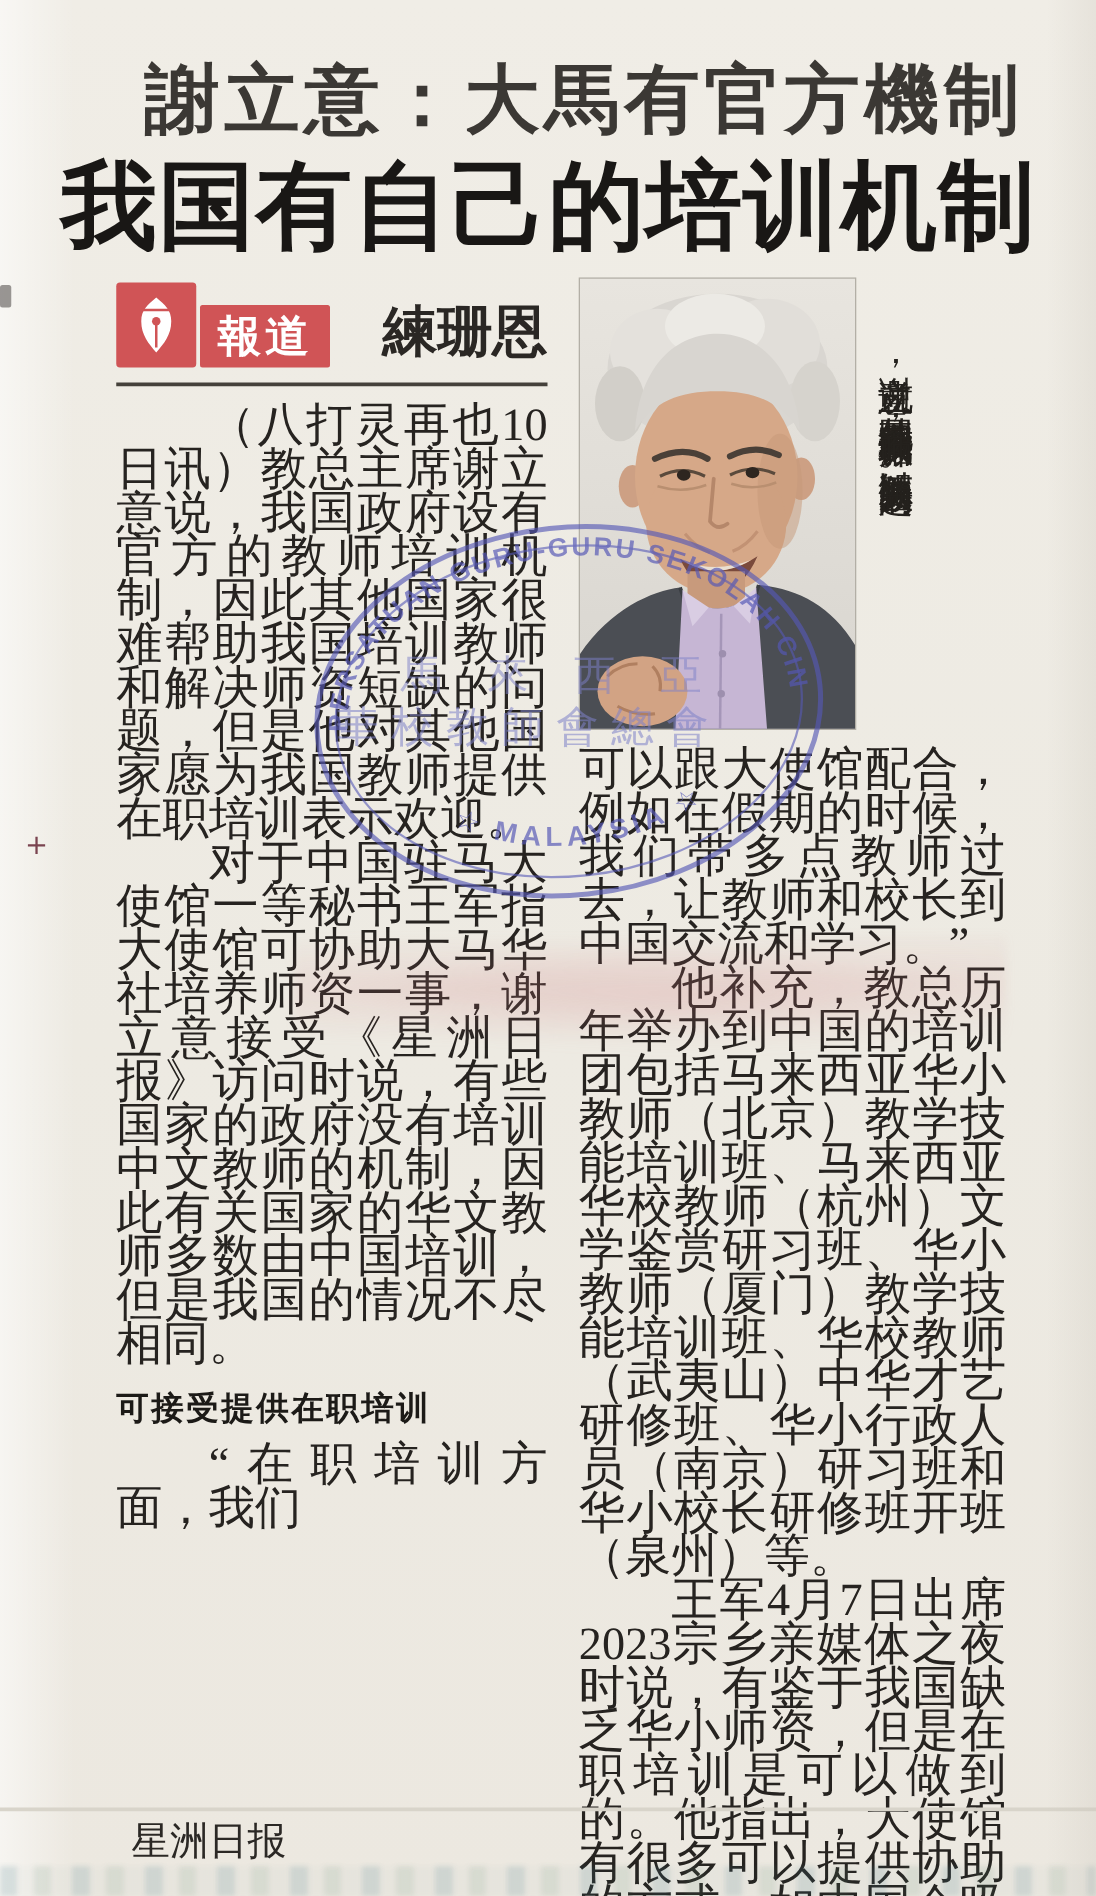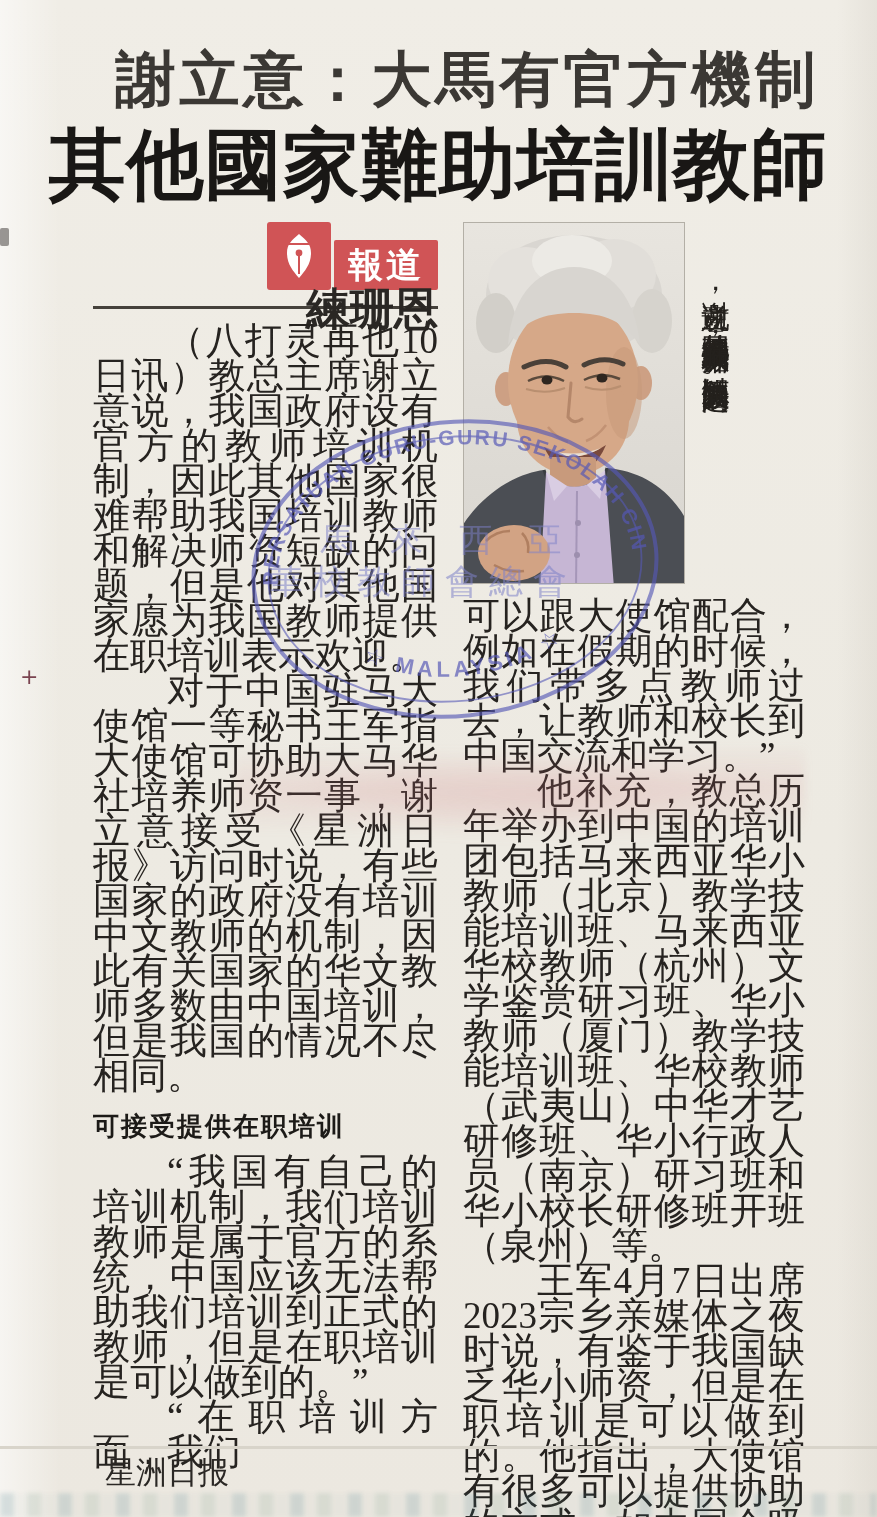--- a/index.html
+++ b/index.html
@@ -18,21 +18,21 @@
     font-family:"Liberation Sans","DejaVu Sans",sans-serif;
     font-size:60px;font-weight:600;letter-spacing:4px;color:#3b3834;padding-left:29px;}
   .headline-main{position:absolute;top:114px;left:0;width:100%;text-align:center;
     font-family:"Liberation Sans","DejaVu Sans",sans-serif;
     font-size:77px;font-weight:900;letter-spacing:1px;color:#191715;}
 
   .columns{position:absolute;top:222px;left:93px;display:flex;}
   .col-left{width:345px;}
   .col-right{width:342px;margin-left:25px;}
 
-  .byline-row{display:flex;align-items:flex-end;height:72px;flex-direction:column;}
+  .byline-row{display:flex;align-items:flex-end;height:72px;}
   .badge{display:flex;align-items:flex-end;}
   .nib-box{width:64px;height:68px;background:#d05456;border-radius:3px;
     display:flex;align-items:center;justify-content:center;}
   .badge-label{height:50px;background:#d05456;color:#fff;border-radius:2px;
     font-family:"Liberation Sans","DejaVu Sans",sans-serif;font-weight:bold;font-size:35px;
     display:flex;align-items:center;padding:0 14px;margin-left:3px;letter-spacing:3px;}
   .reporter{font-family:Liberation Mono, monospace;font-size:44px;font-weight:bold;
     color:#2a2724;margin-left:42px;line-height:1;padding-bottom:3px;}
   .byline-rule{border:none;border-top:3px solid #45413b;margin:12px 0 0 0;width:100%;}
 
@@ -67,21 +67,21 @@
     background:repeating-linear-gradient(90deg,
       rgba(70,125,140,.22) 0 14px, rgba(70,125,140,.03) 14px 27px,
       rgba(95,140,120,.18) 27px 41px, rgba(70,125,140,.04) 41px 58px);}
 </style>
 </head>
 <body>
 
 <div class="page">
 
   <div class="kicker">謝立意：大馬有官方機制</div>
-  <div class="headline-main">其他國家難助培訓教師</div>
+  <div class="headline-main">我国有自己的培训机制</div>
 
   <div class="columns">
 
     <div class="col-left">
       <div class="byline-row">
         <div class="badge">
           <div class="nib-box">
             <svg width="40" height="46" viewBox="0 0 40 46" aria-hidden="true">
               <path d="M20,1 C13,7 8,11 8,20 C8,31 14,38 20,45 C26,38 32,31 32,20 C32,11 27,7 20,1 Z" fill="#ffffff"></path>
               <circle cx="20" cy="20" r="3.4" fill="#d05456"></circle>
@@ -91,21 +91,20 @@
           </div>
           <div class="badge-label">報道</div>
         </div>
         <div class="reporter">練珊恩</div>
       </div>
       <hr class="byline-rule">
 
       <p class="p first">（八打灵再也10日讯）教总主席谢立意说，我国政府设有官方的教师培训机制，因此其他国家很难帮助我国培训教师和解决师资短缺的问题，但是他对其他国家愿为我国教师提供在职培训表示欢迎。</p>
       <p class="p">对于中国驻马大使馆一等秘书王军指大使馆可协助大马华社培养师资一事，谢立意接受《星洲日报》访问时说，有些国家的政府没有培训中文教师的机制，因此有关国家的华文教师多数由中国培训，但是我国的情况不尽相同。</p>
       <h3 class="subhead">可接受提供在职培训</h3>
-      <p class="p">“我国有自己的培训机制，我们培训教师是属于官方的系统，中国应该无法帮助我们培训到正式的教师，但是在职培训是可以做到的。”</p>
       <p class="p">“在职培训方面，我们</p>
     </div>
 
     <div class="col-right">
       <div class="photo-row">
         <div class="photo">
           <svg width="220" height="360" viewBox="0 0 220 360" aria-hidden="true">
             <defs>
               <linearGradient id="bgG" x1="0" y1="0" x2="0" y2="1">
                 <stop offset="0" stop-color="#e8e5df"></stop>

